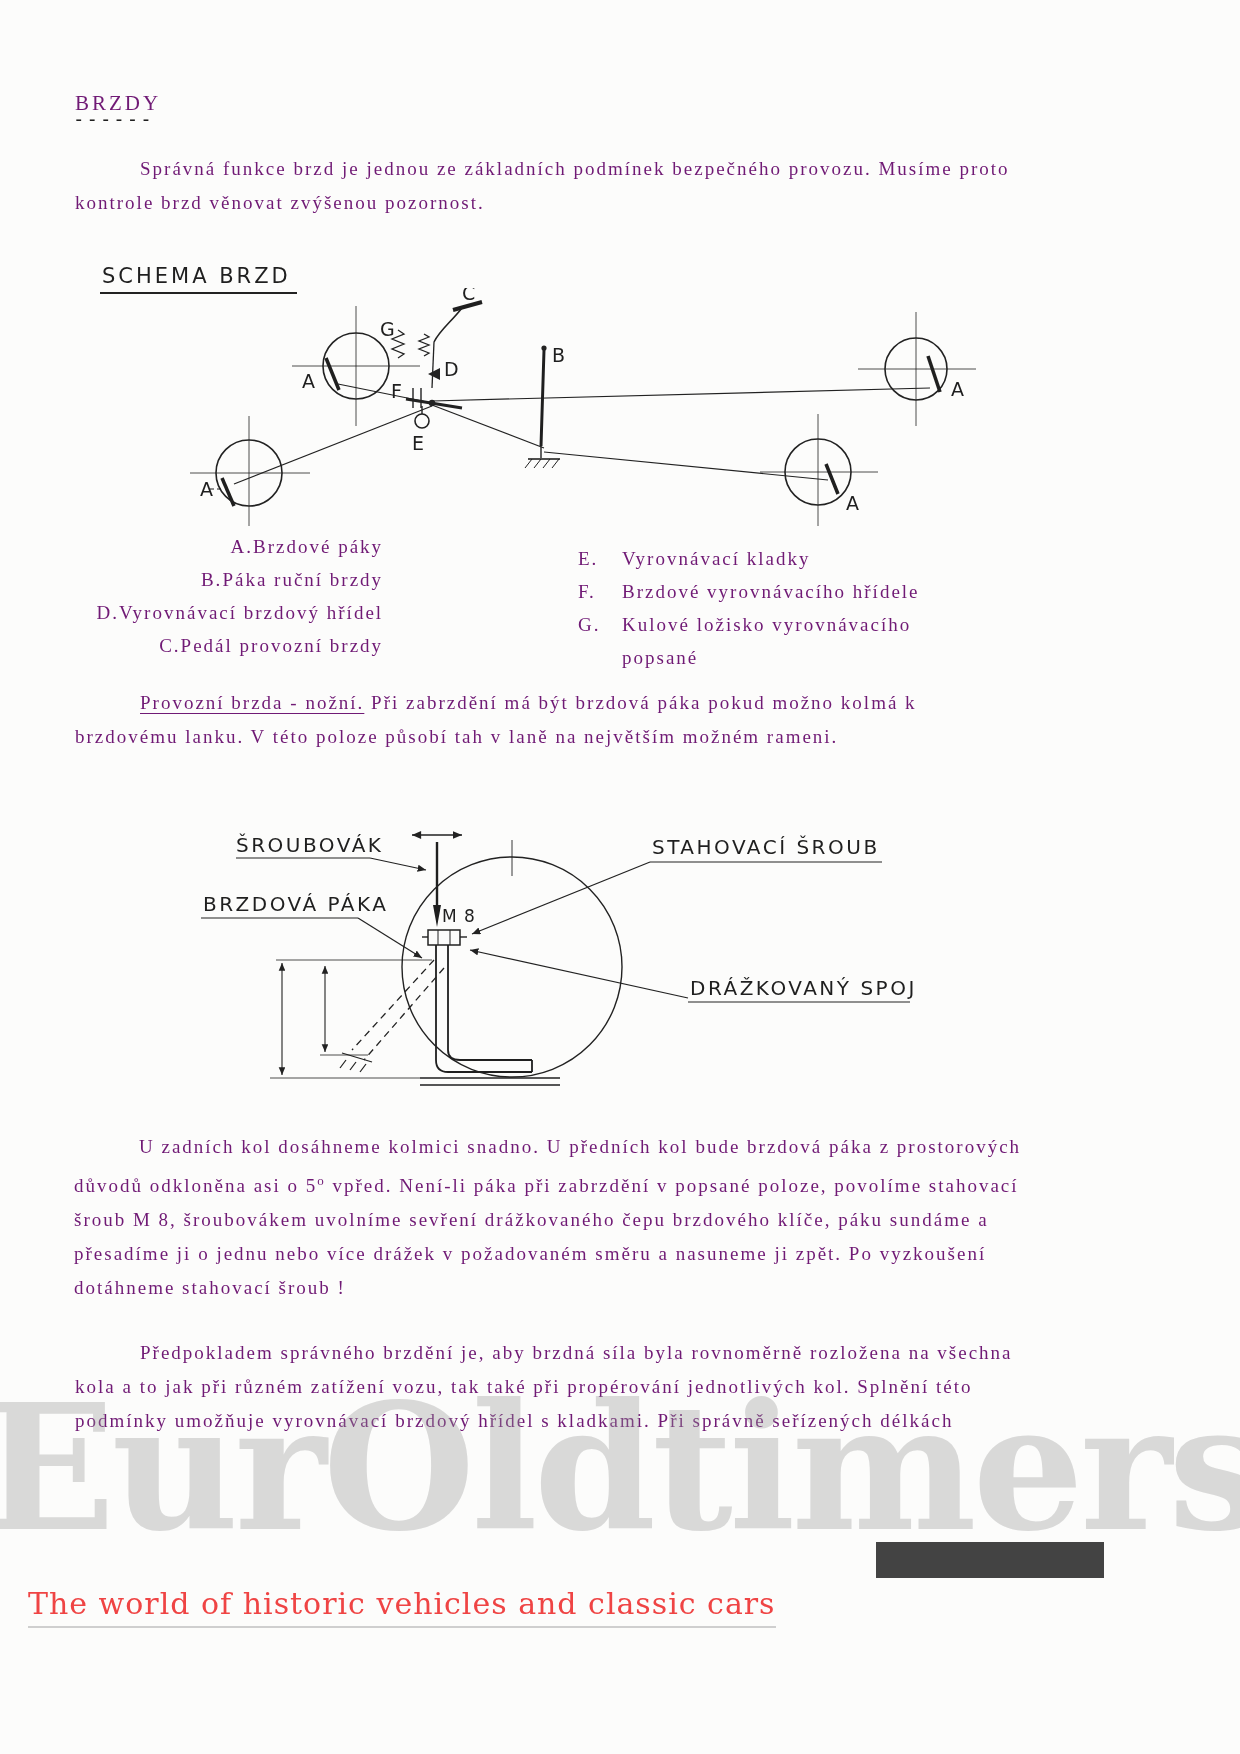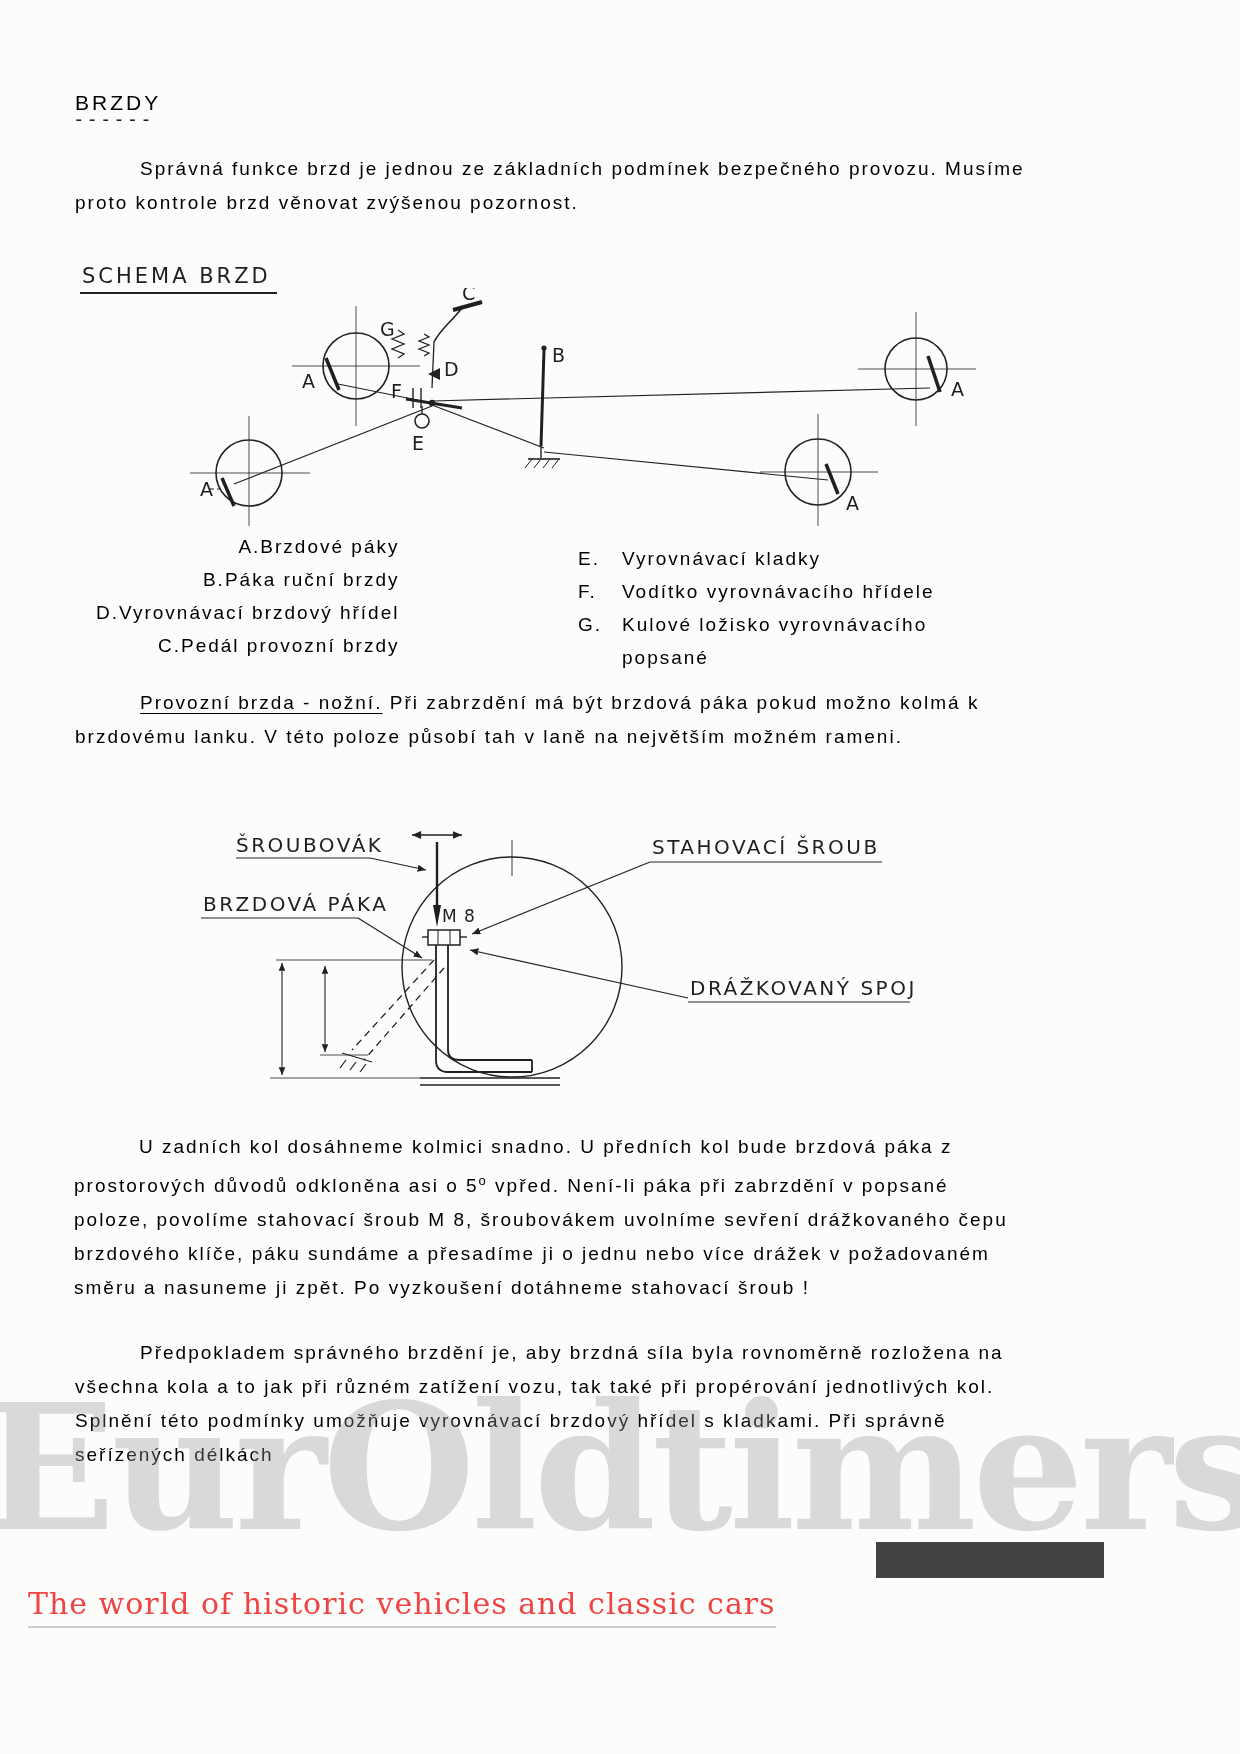--- a/index.html
+++ b/index.html
@@ -6,25 +6,25 @@
   .page{
     position:relative;
     width:1240px;height:1754px;
     margin:0 auto;
     background:#fcfcfb;
     overflow:hidden;
     font-family:"DejaVu Sans Mono",monospace;
     color:#1f1f1f;
   }
   .tw{
-    font-family:Liberation Sans, sans-serif;
+    font-family:Liberation Serif, serif;
     font-size:19px;
     letter-spacing:2px;
     line-height:34px;
-    color:#000000;
+    color:#701a75;
   }
   .abs{position:absolute;}
   .para{width:950px;text-align:left;margin:0;}
   .indent{text-indent:65px;}
   .page-title{
     font-size:21px;letter-spacing:3px;font-weight:normal;margin:0;
   }
   .title-dashes{font-size:19px;letter-spacing:2px;}
   .schema-heading{
     font-family:"DejaVu Sans",sans-serif;
@@ -71,21 +71,21 @@
 </head>
 <body>
 
 <div class="page">
 
   <h1 class="abs page-title tw" style="left:75px;top:86px;">BRZDY</h1>
   <div class="abs title-dashes" style="left:73px;top:108px;">------</div>
 
   <p class="abs tw para indent" style="left:75px;top:152px;">Správná funkce brzd je jednou ze základních podmínek bezpečného provozu. Musíme proto kontrole brzd věnovat zvýšenou pozornost.</p>
 
-  <div class="abs" style="left:80px;top:264px;">
+  <div class="abs" style="left:100px;top:264px;">
     <span class="schema-heading">SCHEMA BRZD</span>
   </div>
 
   <svg class="abs" style="left:170px;top:288px;" width="880" height="240" viewBox="0 0 880 240">
     <defs>
       <marker id="arr" markerWidth="9" markerHeight="9" refX="7" refY="3" orient="auto">
         <path d="M0,0 L7,3 L0,6 z" fill="#222"></path>
       </marker>
     </defs>
 
@@ -177,21 +177,21 @@
   </svg>
 
   <div class="abs legend-col tw" style="left:75px;top:530px;text-align:right;">
     <div class="legend-row"><span class="legend-key">A.</span><span>Brzdové páky</span></div>
     <div class="legend-row"><span class="legend-key">B.</span><span>Páka ruční brzdy</span></div>
     <div class="legend-row"><span class="legend-key">D.</span><span>Vyrovnávací brzdový hřídel</span></div>
     <div class="legend-row"><span class="legend-key">C.</span><span>Pedál provozní brzdy</span></div>
   </div>
   <div class="abs legend-col tw" style="left:578px;top:542px;">
     <div class="legend-row"><span class="legend-key">E.</span><span>Vyrovnávací kladky</span></div>
-    <div class="legend-row"><span class="legend-key">F.</span><span>Vodítko vyrovnávacího hřídele</span></div>
+    <div class="legend-row"><span class="legend-key">F.</span><span>Brzdové vyrovnávacího hřídele</span></div>
     <div class="legend-row"><span class="legend-key">G.</span><span>Kulové ložisko vyrovnávacího</span></div>
     <div class="legend-row"><span class="legend-key"></span><span>popsané</span></div>
   </div>
 
   <p class="abs tw para indent" style="left:75px;top:686px;">
     <span class="u">Provozní brzda - nožní.</span><span> Při zabrzdění má být brzdová páka pokud možno kolmá k brzdovému lanku. V této poloze působí tah v laně na největším možném rameni.</span>
   </p>
 
   <svg class="abs" style="left:170px;top:810px;" width="760" height="312" viewBox="0 0 760 312">
     <defs>

